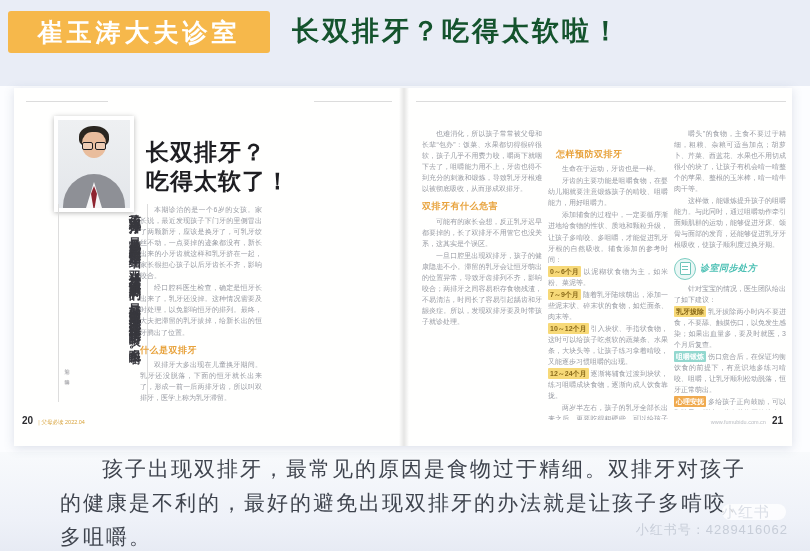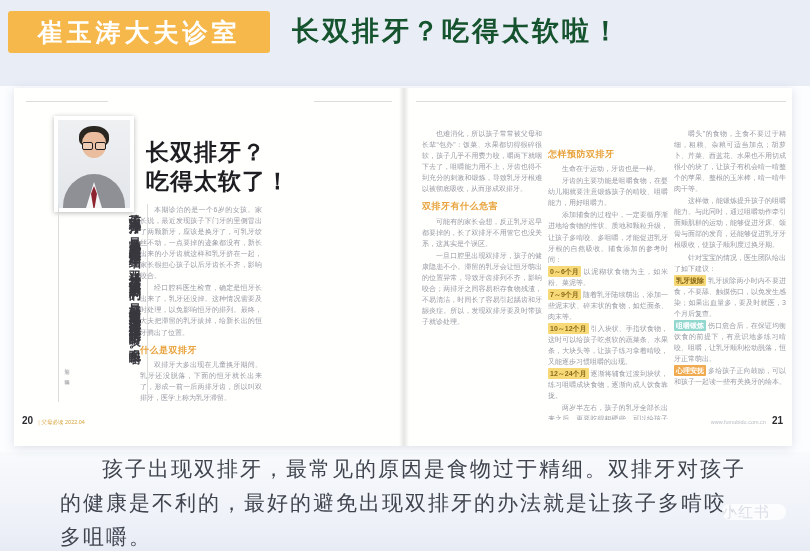--- a/index.html
+++ b/index.html
@@ -139,41 +139,48 @@
 
     <div class="fold"></div>
 
     <div class="col colC">
         <div class="blk p">也难消化，所以孩子常常被父母和长辈“包办”：饭菜、水果都切得很碎很软，孩子几乎不用费力咬，嚼两下就咽下去了，咀嚼能力用不上，牙齿也得不到充分的刺激和锻炼，导致乳牙牙根难以被彻底吸收，从而形成双排牙。</div>
         <div class="blk h" style="color: rgb(232, 163, 61);">双排牙有什么危害</div>
         <div class="blk p">可能有的家长会想，反正乳牙迟早都要掉的，长了双排牙不用管它也没关系，这其实是个误区。</div>
         <div class="blk p">一旦口腔里出现双排牙，孩子的健康隐患不小。滞留的乳牙会让恒牙萌出的位置异常，导致牙齿排列不齐，影响咬合；两排牙之间容易积存食物残渣，不易清洁，时间长了容易引起龋齿和牙龈炎症。所以，发现双排牙要及时带孩子就诊处理。</div>
       </div>
     <div class="col colD">
-        <div class="blk h" style="color: rgb(232, 163, 61);">怎样预防双排牙</div>
+        <div class="blk h" style="color: rgb(232, 163, 61); margin-left: 8px;">怎样预防双排牙</div>
         <div class="blk p">生命在于运动，牙齿也是一样。</div>
         <div class="blk p">牙齿的主要功能是咀嚼食物，在婴幼儿期就要注意锻炼孩子的啃咬、咀嚼能力，用好咀嚼力。</div>
         <div class="blk p">添加辅食的过程中，一定要循序渐进地给食物的性状、质地和颗粒升级，让孩子多啃咬、多咀嚼，才能促进乳牙牙根的自然吸收。辅食添加的参考时间：</div>
         <div class="blk tagp"><span class="tag" style="background: rgb(247, 217, 120); color: rgb(138, 106, 26);">0～6个月</span>以泥糊状食物为主，如米粉、菜泥等。</div>
         <div class="blk tagp"><span class="tag" style="background: rgb(247, 217, 120); color: rgb(138, 106, 26);">7～9个月</span>随着乳牙陆续萌出，添加一些泥末状、碎末状的食物，如烂面条、肉末等。</div>
         <div class="blk tagp"><span class="tag" style="background: rgb(247, 217, 120); color: rgb(138, 106, 26);">10～12个月</span>引入块状、手指状食物，这时可以给孩子吃煮软的蔬菜条、水果条，大块头等，让孩子练习拿着啃咬，又能逐步习惯咀嚼的出现。</div>
         <div class="blk tagp"><span class="tag" style="background: rgb(247, 217, 120); color: rgb(138, 106, 26);">12～24个月</span>逐渐将辅食过渡到块状，练习咀嚼成块食物，逐渐向成人饮食靠拢。</div>
         <div class="blk p">两岁半左右，孩子的乳牙全部长出来之后，更要吃得粗硬些，可以给孩子准备一些“有</div>
       </div>
     <div class="col colE">
         <div class="blk p">嚼头”的食物，主食不要过于精细，粗粮、杂粮可适当加点；胡萝卜、芹菜、西蓝花、水果也不用切成很小的块了，让孩子有机会啃一啃整个的苹果、整根的玉米棒，啃一啃牛肉干等。</div>
         <div class="blk p">这样做，能锻炼提升孩子的咀嚼能力。与此同时，通过咀嚼动作牵引面颊肌群的运动，能够促进牙床、颌骨与面部的发育，还能够促进乳牙牙根吸收，使孩子顺利度过换牙期。</div>
+        <div class="blk rx">
+          <span class="rxicon">
+            <i></i>
+          </span>
+          <b style="color: rgb(76, 192, 180);">诊室同步处方</b>
+        </div>
         <div class="blk p">针对宝宝的情况，医生团队给出了如下建议：</div>
         <div class="blk tagp"><span class="tag" style="background: rgb(247, 217, 120); color: rgb(138, 106, 26);">乳牙拔除</span>乳牙拔除两小时内不要进食，不要舔、触摸伤口，以免发生感染；如果出血量多，要及时就医，3个月后复查。</div>
         <div class="blk tagp"><span class="tag" style="background: rgb(147, 216, 207); color: rgb(255, 255, 255);">咀嚼锻炼</span>伤口愈合后，在保证均衡饮食的前提下，有意识地多练习啃咬、咀嚼，让乳牙顺利松动脱落，恒牙正常萌出。</div>
         <div class="blk tagp"><span class="tag" style="background: rgb(240, 170, 79); color: rgb(255, 255, 255);">心理安抚</span>多给孩子正向鼓励，可以和孩子一起读一些有关换牙的绘本。</div>
       </div>
 
     <div class="pfoot pfoot-l"><b>20</b><span>｜父母必读 2022.04</span></div>
     <div class="pfoot pfoot-r"><span>www.fumubidu.com.cn</span><b>21</b></div>
   </section>
 
   <section class="caption">
     <p>孩子出现双排牙，最常见的原因是食物过于精细。双排牙对孩子的健康是不利的，最好的避免出现双排牙的办法就是让孩子多啃咬、多咀嚼。</p>
   </section>
 
   <div class="wm-pill">小红书</div>
+  <div class="wm-id">小红书号：4289416062</div>
 </div>
 
 </body></html>

